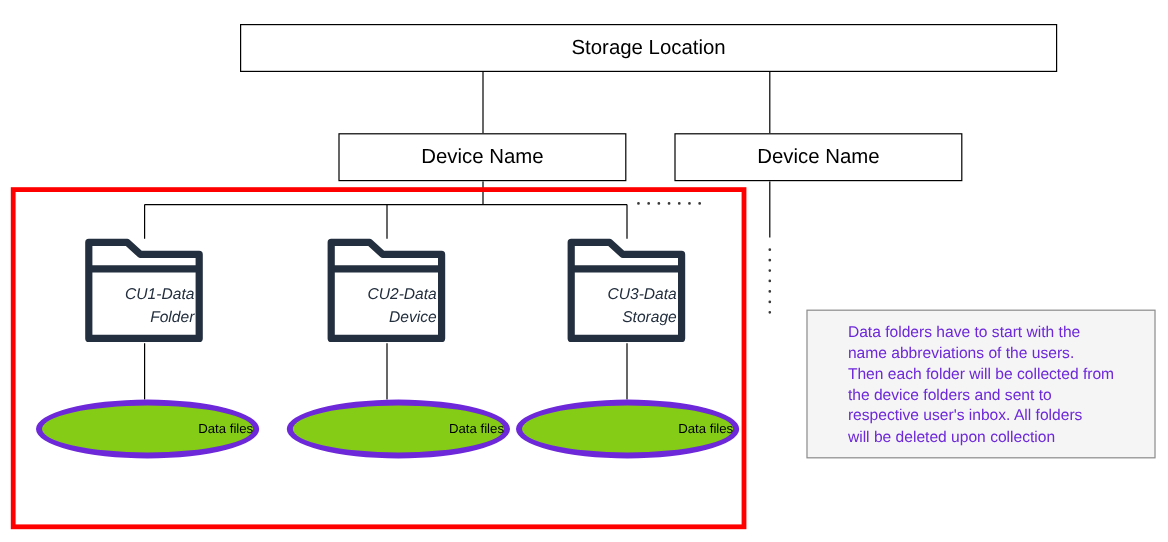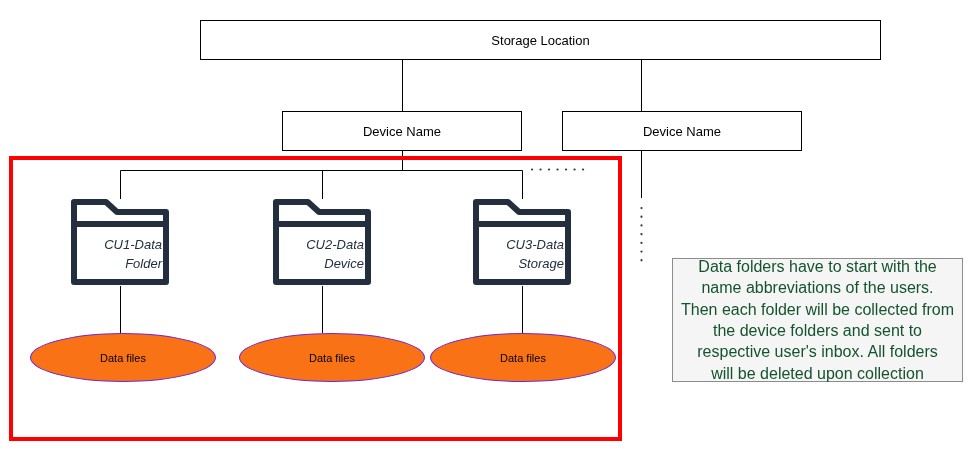--- a/index.html
+++ b/index.html
@@ -25,21 +25,21 @@
   }
   
   .node-box {
     position: absolute;
     box-sizing: border-box;
     background: #ffffff;
     border: 1px solid #000000;
     display: flex;
     align-items: center;
     justify-content: center;
-    font-size: 13px;
+    font-size: 17px;
     color: #000000;
     z-index: 1;
     text-align: center;
   }
   #storage-box { left: 200px; top: 20px; width: 681px; height: 40px; }
   #device-box-1 { left: 282px; top: 111px; width: 240px; height: 40px; }
   #device-box-2 { left: 562px; top: 111px; width: 240px; height: 40px; }
 
   
   #highlight-rect {
@@ -77,26 +77,26 @@
     font-style: italic;
   }
 
   
   .ellipse {
     position: absolute;
     box-sizing: border-box;
     width: 186px;
     height: 49px;
     top: 333px;
-    border: 1px solid #6d28d9;
+    border: 5px solid #6d28d9;
     border-radius: 50%;
-    background: #f97316;
-    display: flex;
-    align-items: center;
-    justify-content: center;
+    background: #84cc16;
+    display: flex;
+    align-items: center;
+    justify-content: flex-end;
     font-size: 11px;
     color: #000000;
     z-index: 1;
   }
   #ellipse-1 { left: 30px; }
   #ellipse-2 { left: 239px; }
   #ellipse-3 { left: 430px; }
 
   
   #note-box {
@@ -105,24 +105,23 @@
     left: 672px; top: 258px;
     width: 291px; height: 124px;
     background: #f5f5f5;
     border: 1px solid #8c8c8c;
     display: flex;
     align-items: center;
     justify-content: center;
     z-index: 1;
   }
   #note-text {
-    font-size: 16px;
+    font-size: 13px;
     line-height: 1.34;
-    color: #14532d;
-    text-align: center;
+    color: #6d28d9;
     white-space: pre-line;
   }
 </style>
 </head>
 <body>
 
 <div id="canvas">
 
   <svg id="connectors" width="973" height="452" viewBox="0 0 973 452" xmlns="http://www.w3.org/2000/svg">
 

